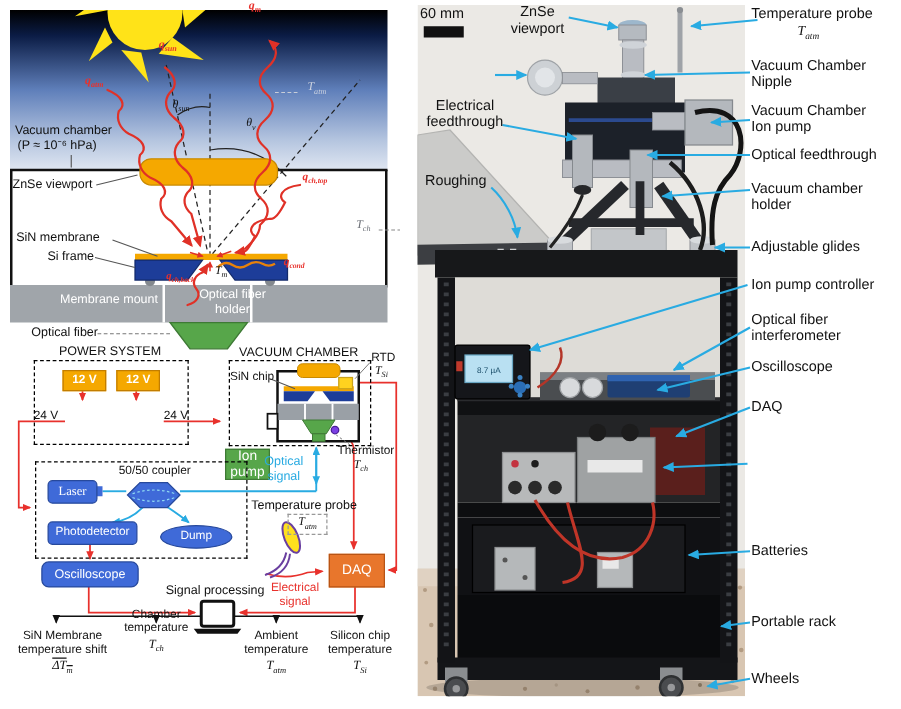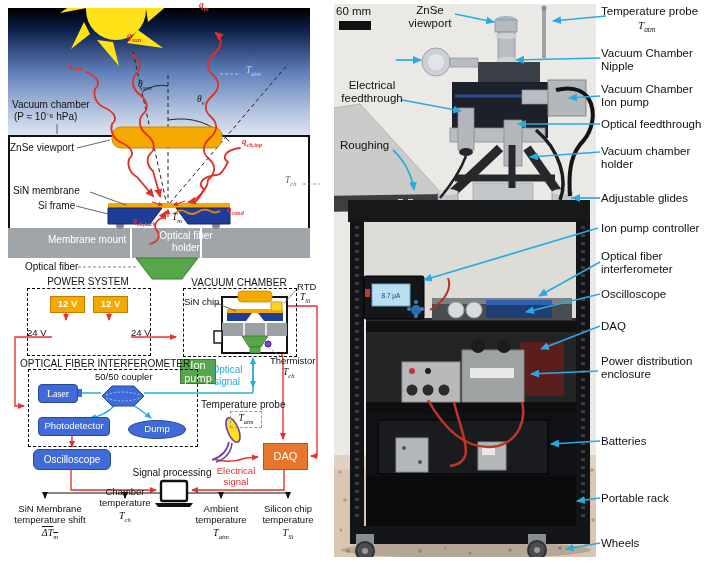--- a/index.html
+++ b/index.html
@@ -409,21 +409,20 @@
 <div class="bx dashedbox" style="left:183px;top:288px;width:112px;height:67px;"></div>
 <div class="lab" style="left:184px;top:297px;font-size:9.5px;">SiN chip</div>
 <div class="bx greenbx" style="left:180px;top:327px;width:34px;height:23px;font-size:11px;margin-top:32px;">
   <span><span>Ion</span><br><span>pump</span></span>
 </div>
 <div class="lab" style="left:297px;top:282px;font-size:9.5px;">RTD</div>
 <div class="lab sy" style="left:300px;top:292px;font-size:9.5px;"><span>T</span><sub>Si</sub></div>
 <div class="lab" style="left:270px;top:356px;font-size:9.5px;">Thermistor</div>
 <div class="lab sy" style="left:283px;top:367px;font-size:9.5px;"><span>T</span><sub>ch</sub></div>
 
-<div class="lab hdr" style="left:20px;top:358px;">OPTICAL FIBER INTERFEROMETER</div>
 <div class="bx dashedbox" style="left:28px;top:369px;width:168px;height:76px;"></div>
 <div class="bx bluebx" style="left:38px;top:384px;width:38px;height:17px;font-size:10px;font-family:Liberation Serif, serif;">Laser</div>
 <div class="lab" style="left:95px;top:372px;font-size:9.5px;">50/50 coupler</div>
 <div class="bx bluebx" style="left:38px;top:417px;width:70px;height:17px;font-size:9.5px;">Photodetector</div>
 <div class="bx bluebx ellip" style="left:128px;top:420px;width:56px;height:17px;font-size:9.5px;">Dump</div>
 <div class="bx bluebx" style="left:33px;top:449px;width:76px;height:19px;font-size:10px;border-radius:6px;">Oscilloscope</div>
 
 <div class="lab cyan c" style="left:205px;top:364px;width:44px;font-size:10px;">
   <span>Optical</span><br><span>signal</span>
 </div>
@@ -477,20 +476,17 @@
 <div class="lab plbl" style="left:601px;top:145px;">
   <span>Vacuum chamber</span><br><span>holder</span>
 </div>
 <div class="lab plbl" style="left:601px;top:192px;">Adjustable glides</div>
 <div class="lab plbl" style="left:601px;top:222px;">Ion pump controller</div>
 <div class="lab plbl" style="left:601px;top:250px;">
   <span>Optical fiber</span><br><span>interferometer</span>
 </div>
 <div class="lab plbl" style="left:601px;top:288px;">Oscilloscope</div>
 <div class="lab plbl" style="left:601px;top:320px;">DAQ</div>
-<div class="lab plbl" style="left:601px;top:355px;">
-  <span>Power distribution</span><br><span>enclosure</span>
-</div>
 <div class="lab plbl" style="left:601px;top:435px;">Batteries</div>
 <div class="lab plbl" style="left:601px;top:492px;">Portable rack</div>
 <div class="lab plbl" style="left:601px;top:537px;">Wheels</div>
 
 </div>
 
 </body></html>

